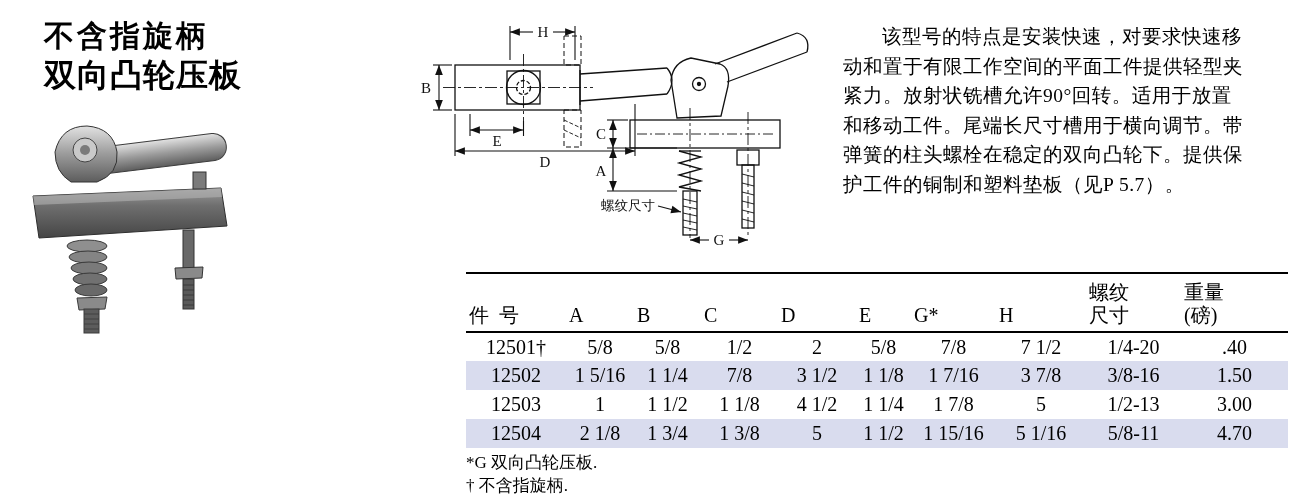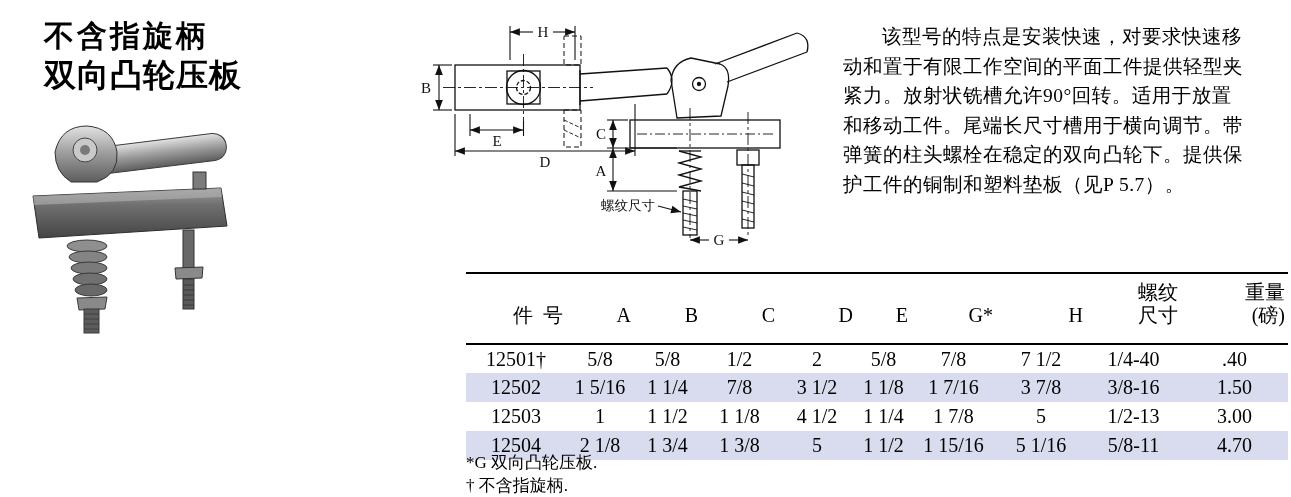--- a/index.html
+++ b/index.html
@@ -28,22 +28,22 @@
   }
   .description .line.indent { text-indent:2em; }
 
   table.datatable {
     position:absolute; left:466px; top:272px; width:822px;
     border-collapse:collapse; font-size:20px;
     border-top:2px solid #000;
   }
   table.datatable thead tr { border-bottom:2px solid #000; }
   table.datatable th {
-    font-weight:normal; text-align:right; vertical-align:bottom;
-    padding:7px 3px 16px 3px; line-height:23px; white-space:pre;
+    font-weight:normal; text-align:left; vertical-align:bottom;
+    padding:7px 3px 4px 3px; line-height:23px; white-space:pre;
   }
   table.datatable td {
     text-align:center; height:29px; padding:0 3px; white-space:pre;
   }
   table.datatable tbody tr:nth-child(even) { background:var(--row-alt, #d9dcee); }
 
   .footnotes {
     position:absolute; left:466px; top:451px;
     font-size:17px; line-height:23px;
   }
@@ -243,21 +243,21 @@
     <tbody>
       <tr>
         <td>12501†</td>
         <td>5/8</td>
         <td>5/8</td>
         <td>1/2</td>
         <td>2</td>
         <td>5/8</td>
         <td>7/8</td>
         <td>7 1/2</td>
-        <td>1/4-40</td>
+        <td>1/4-20</td>
         <td>.40</td>
       </tr>
       <tr>
         <td>12502</td>
         <td>1 5/16</td>
         <td>1 1/4</td>
         <td>7/8</td>
         <td>3 1/2</td>
         <td>1 1/8</td>
         <td>1 7/16</td>

